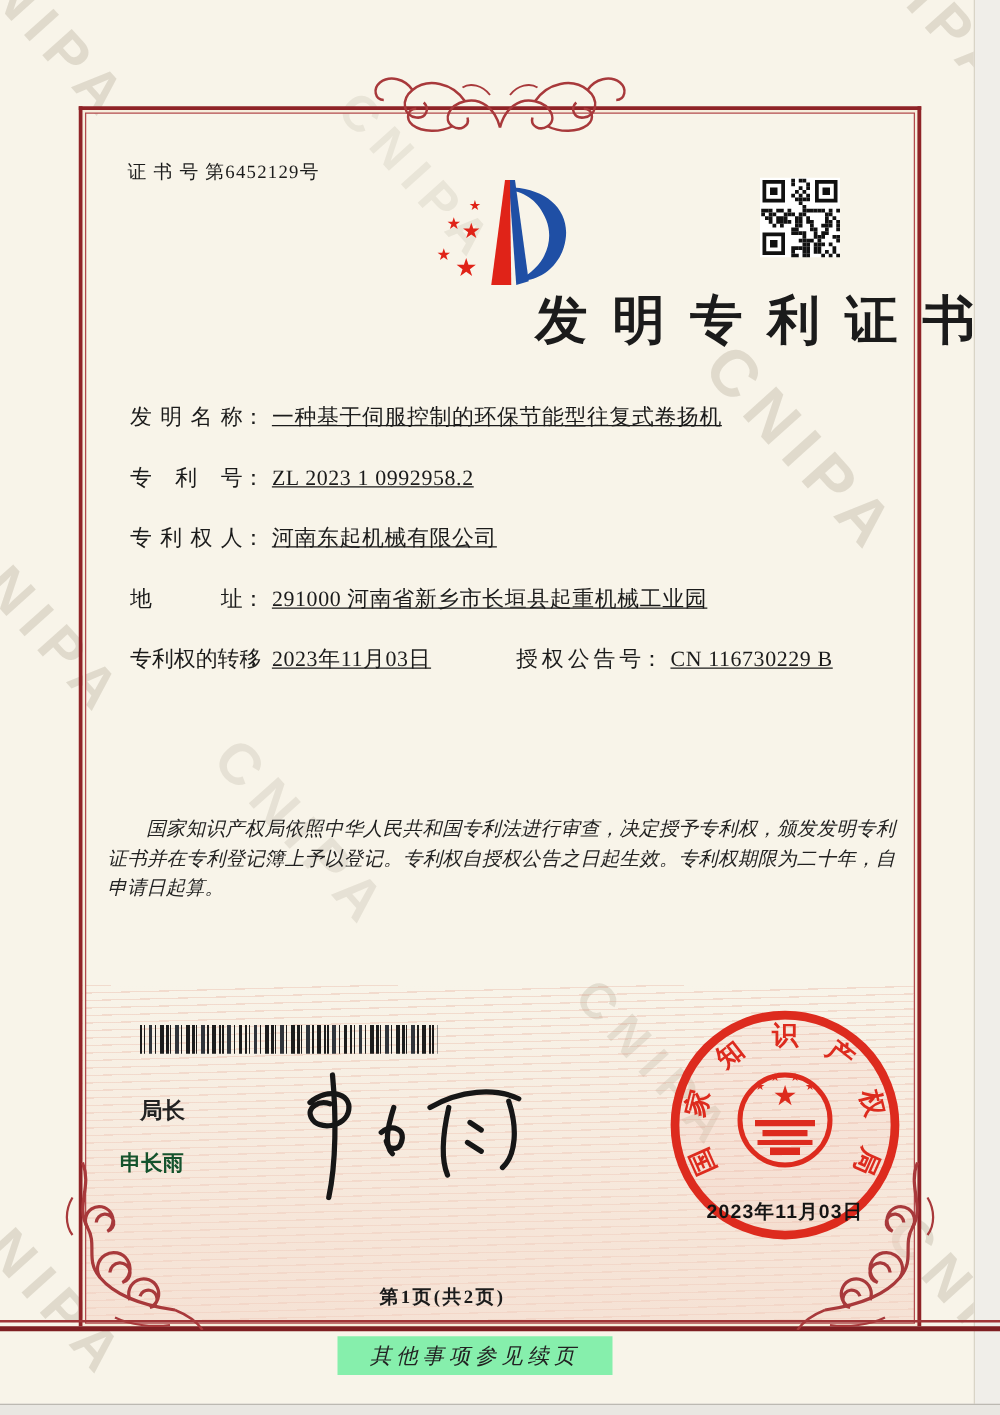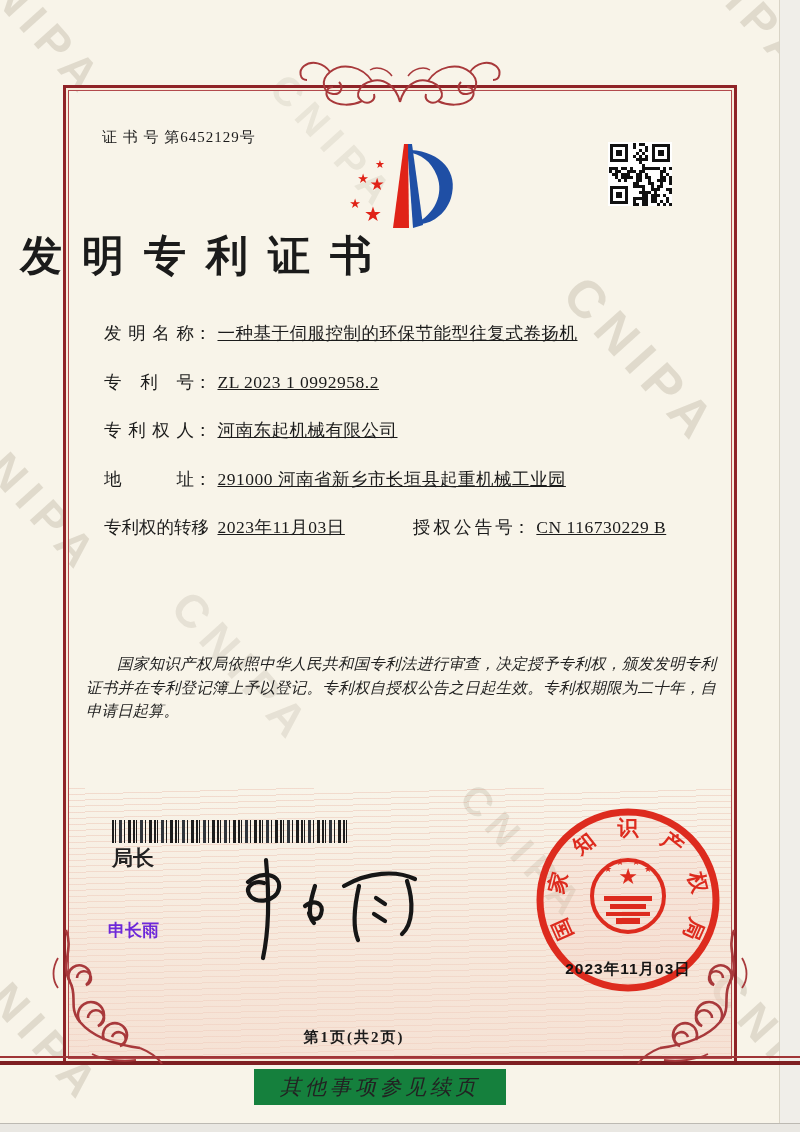--- a/index.html
+++ b/index.html
@@ -47,22 +47,22 @@
   }
   
   .crest{position:absolute;left:284px;top:56px;}
   .fl-bl{position:absolute;left:44px;top:928px;}
   .fl-br{position:absolute;left:634px;top:928px;transform:scaleX(-1);}
   
   .cert-no{position:absolute;left:102px;top:128px;font-size:15px;letter-spacing:1px;}
   .logo{position:absolute;left:333px;top:128px;}
   .qr{position:absolute;left:608px;top:142px;width:64px;height:64px;}
   .title{
-    position:absolute;left:0;top:228px;width:800px;text-align:left;
-    font-size:42px;font-weight:bold;letter-spacing:20px;padding-left:20px;box-sizing:border-box;
+    position:absolute;left:0;top:228px;width:800px;text-align:right;
+    font-size:42px;font-weight:bold;letter-spacing:20px;padding-left:32px;box-sizing:border-box;
   }
   
   .fields{position:absolute;left:104px;top:321px;width:612px;font-size:17.5px;}
   .row{height:28px;margin-bottom:20.5px;white-space:nowrap;text-decoration:underline;}
   .flabel{display:inline-block;width:90px;text-align:justify;text-align-last:justify;vertical-align:top;}
   .flabel.l2{width:100px;}
   .fcolon{display:inline-block;margin-right:6px;}
   .fvalue{letter-spacing:.5px;}
   .pair2{margin-left:68px;}
   
@@ -76,33 +76,33 @@
   .barcode{
     position:absolute;left:112px;top:820px;width:238px;height:23px;
     background:repeating-linear-gradient(90deg,
       #1c1c1c 0 2px,rgba(0,0,0,0) 2px 3px,
       #1c1c1c 3px 4px,rgba(0,0,0,0) 4px 7px,
       #30343a 7px 10px,rgba(0,0,0,0) 10px 12px,
       #1c1c1c 12px 13px,rgba(0,0,0,0) 13px 16px,
       #1c1c1c 16px 19px,rgba(0,0,0,0) 19px 21px);
   }
   
-  .director{position:absolute;left:112px;top:844px;font-family:"Liberation Sans","DejaVu Sans",sans-serif;
-    font-size:21px;font-weight:600;color:#222;}
-  .director-name{position:absolute;left:108px;top:919px;font-family:"Liberation Sans","DejaVu Sans",sans-serif;
-    font-size:17px;font-weight:600;color:#6d28d9;}
+  .director{position:absolute;left:112px;top:876px;font-family:"Liberation Sans","DejaVu Sans",sans-serif;
+    font-size:18px;font-weight:600;color:#222;}
+  .director-name{position:absolute;left:96px;top:919px;font-family:"Liberation Sans","DejaVu Sans",sans-serif;
+    font-size:17px;font-weight:600;color:#14532d;}
   .sig{position:absolute;left:218px;top:850px;}
   
   .seal{position:absolute;left:532px;top:804px;}
   
   .page-info{position:absolute;left:0;top:1028px;width:708px;text-align:center;
     font-size:15px;font-weight:bold;letter-spacing:2px;}
   .cont-note{
     position:absolute;left:380px;top:1069px;transform:translateX(-50%);
-    background:#15803d;padding:4px 26px;font-size:21px;letter-spacing:4px;
+    background:#86efac;padding:4px 26px;font-size:17px;letter-spacing:4px;
     font-style:italic;color:#222;white-space:nowrap;
   }
 </style>
 </head>
 <body>
 
 <div class="wm wm1">CNIPA</div>
 <div class="wm wm2">CNIPA</div>
 <div class="wm wm3">CNIPA</div>
 <div class="wm wm4">CNIPA</div>

